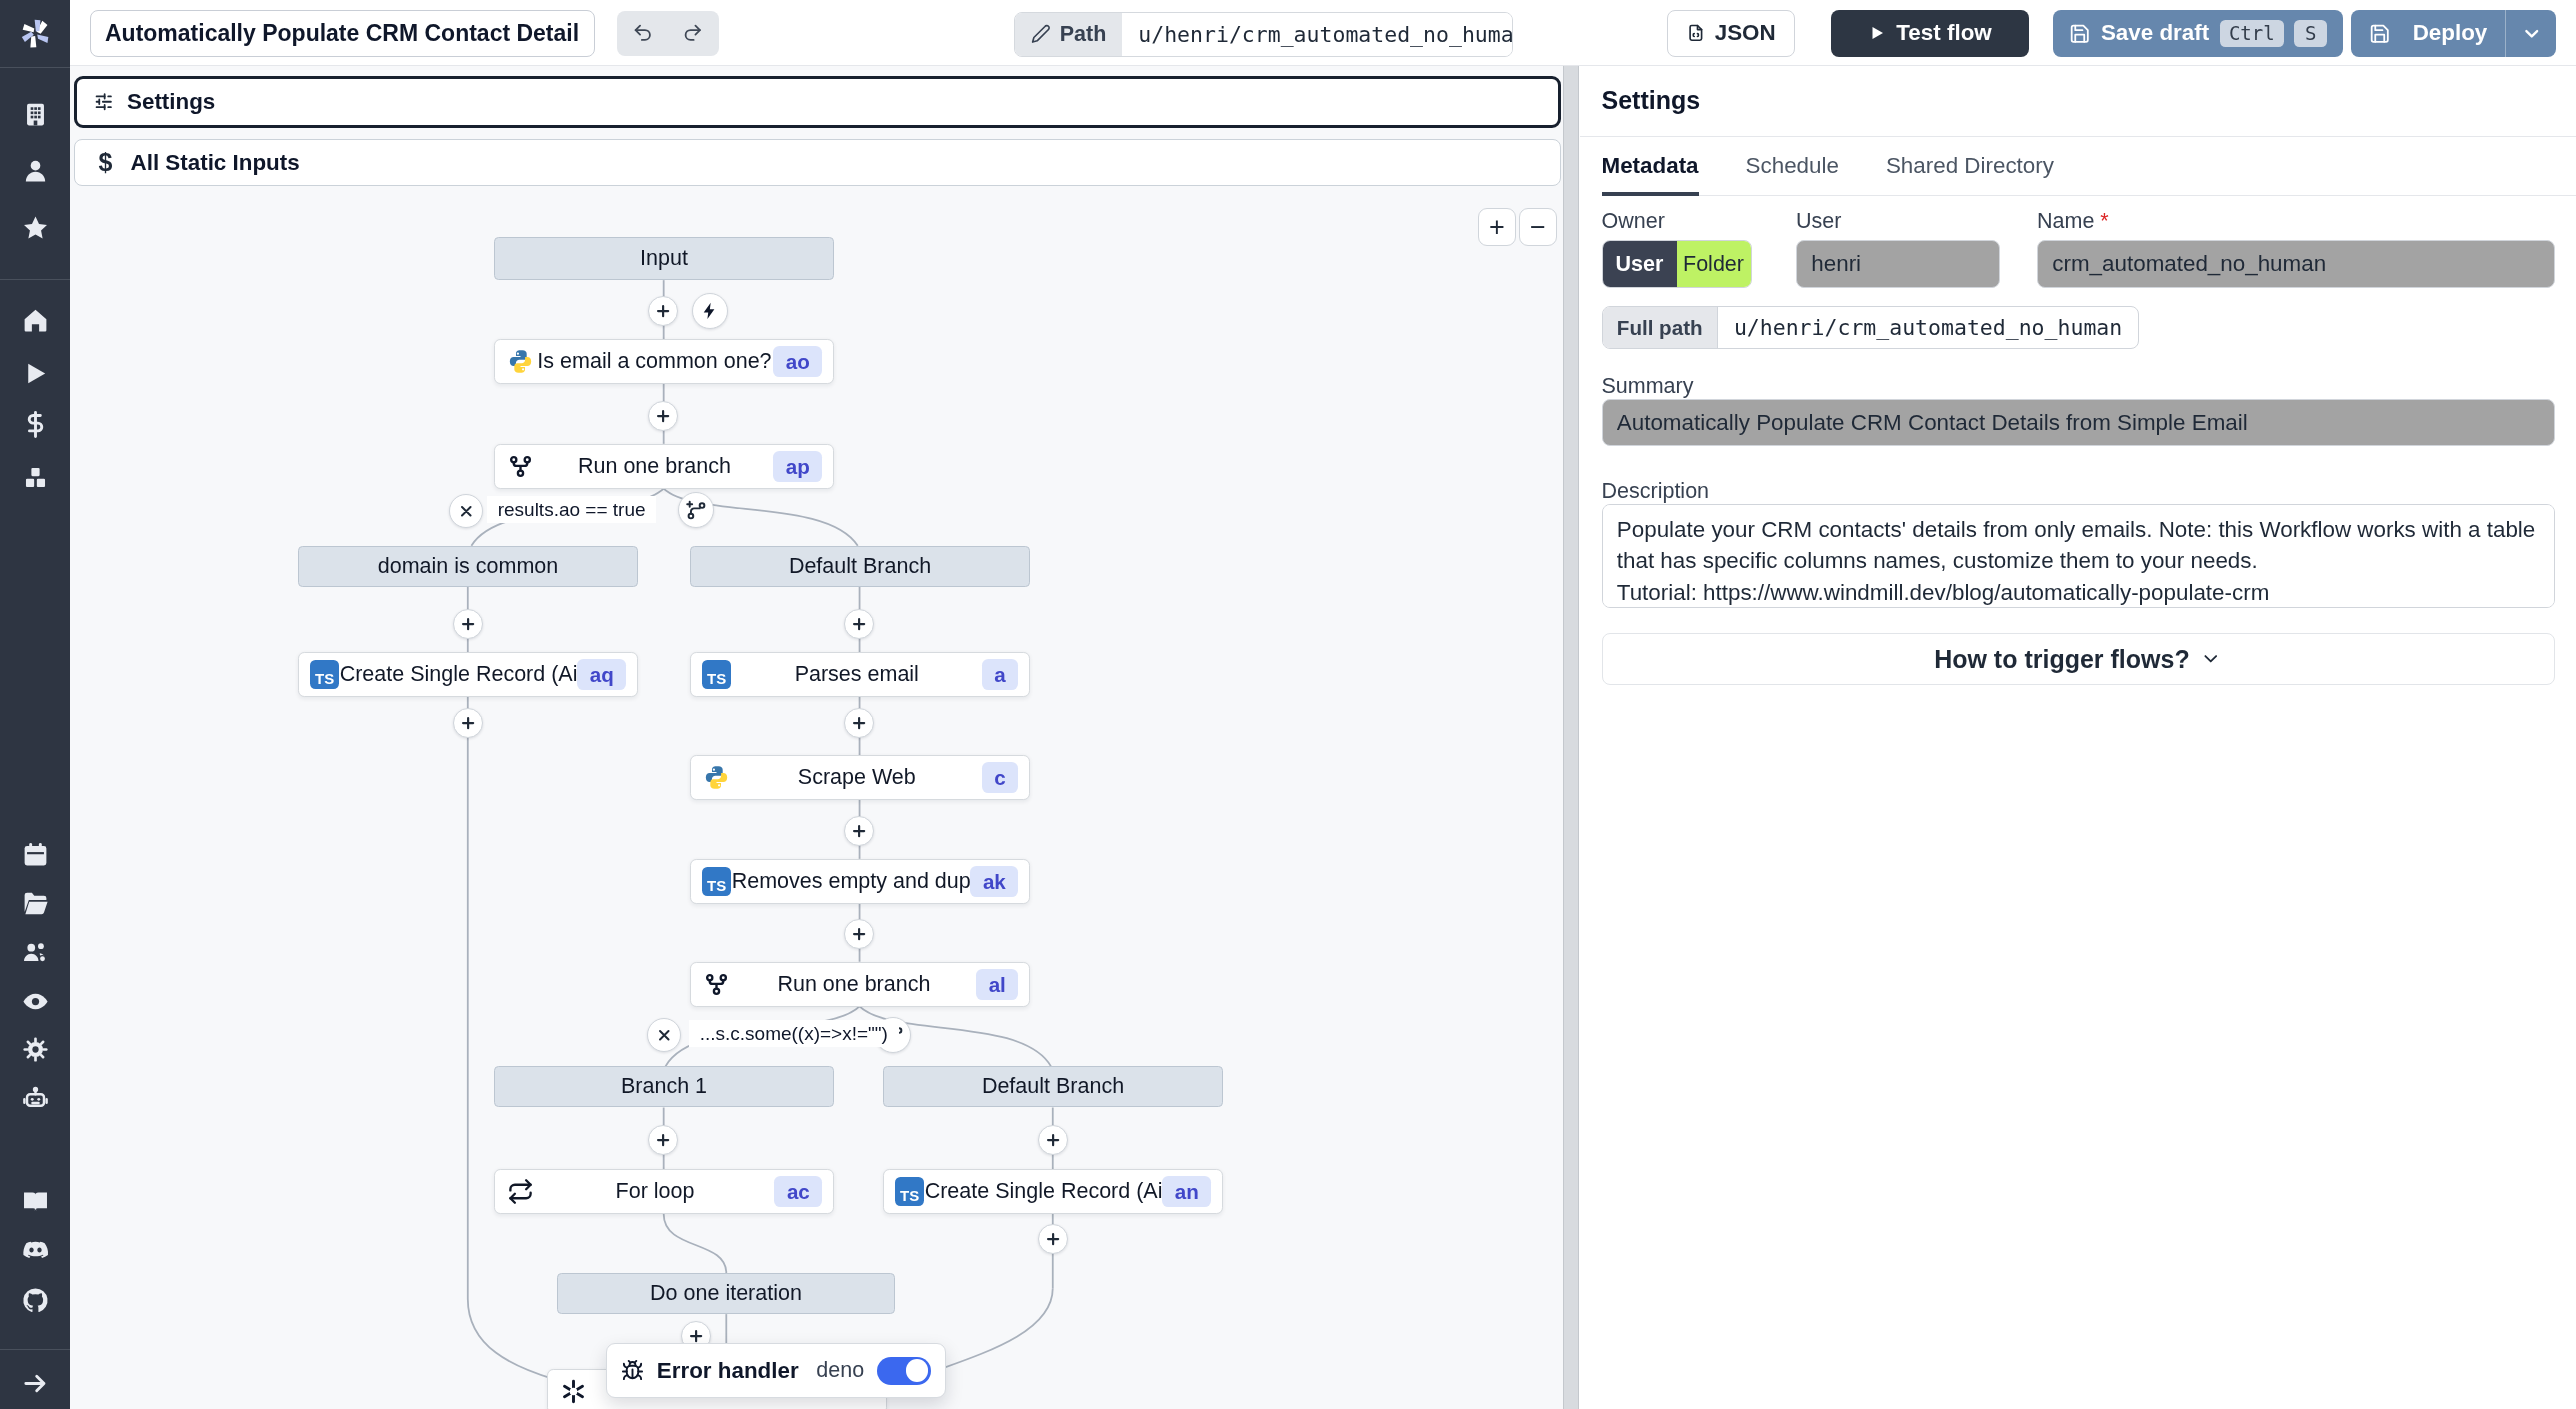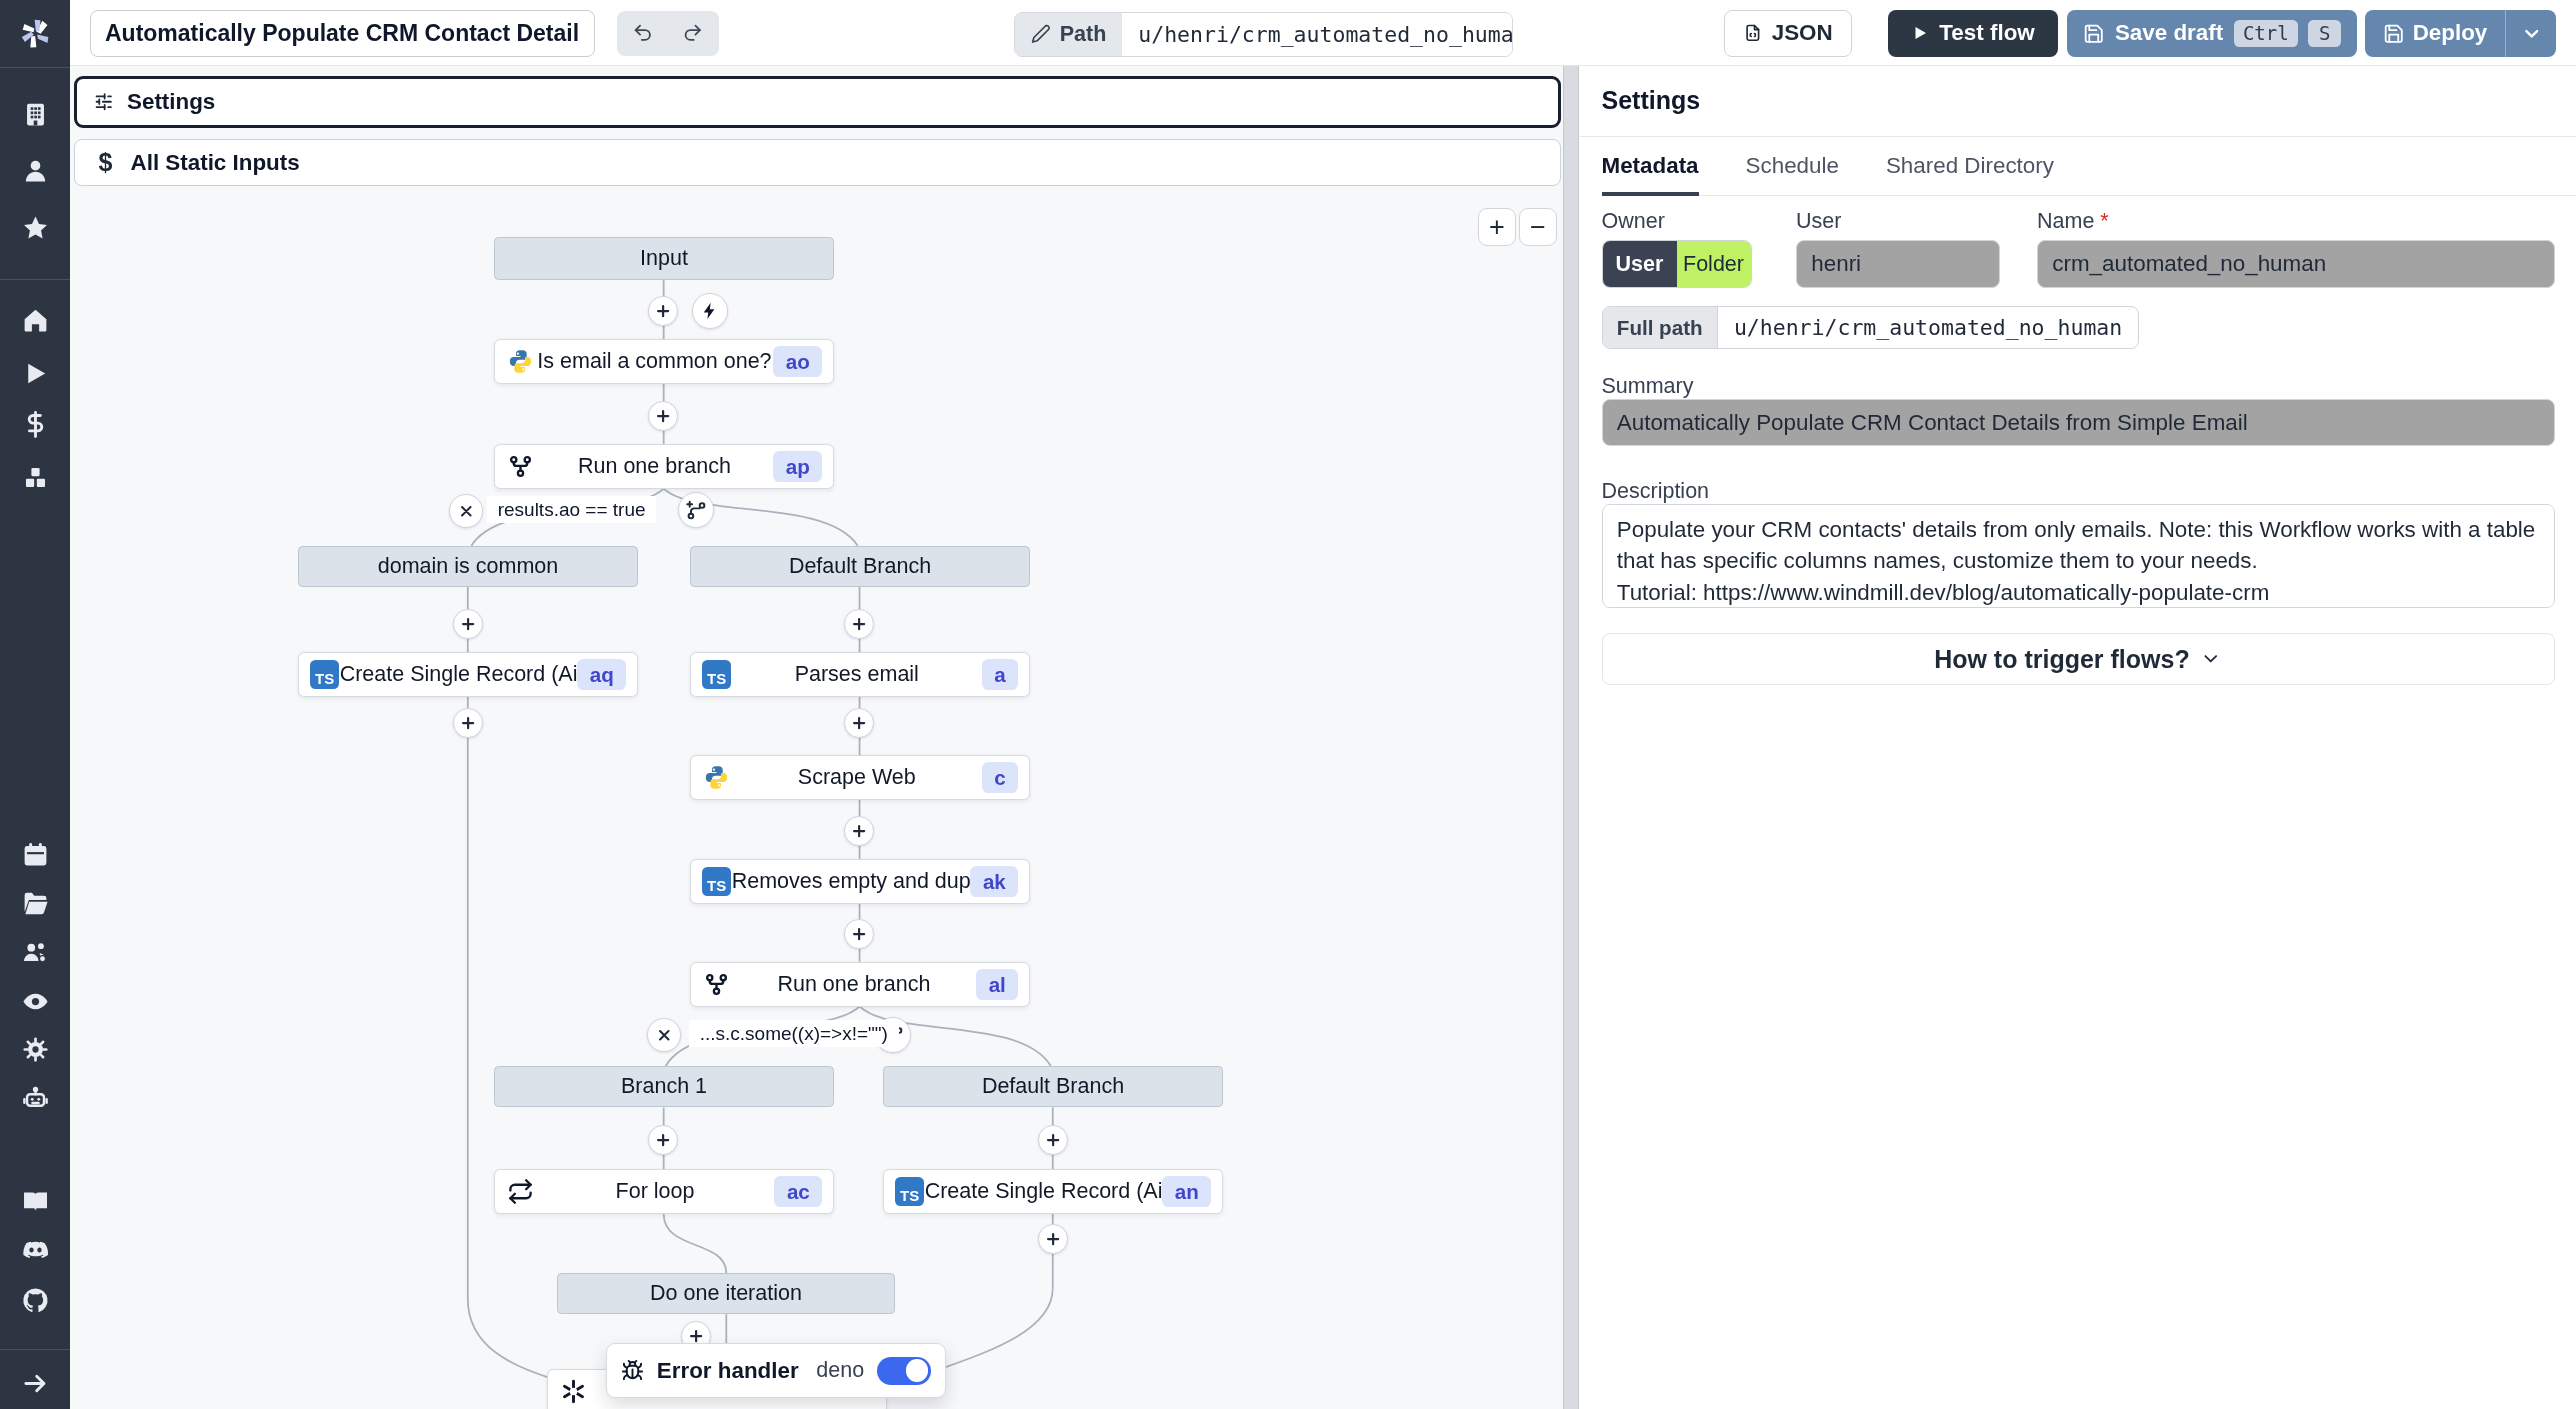--- a/index.html
+++ b/index.html
@@ -31,29 +31,29 @@
   #path-chip { background:#e4e7eb; display:flex; align-items:center; gap:9px; padding:0 16px;
     font-weight:bold; font-size:21.5px; color:#374151; }
   #path-chip svg { width:19.7px; height:19.7px; }
   #path-value { background:#fff; display:flex; align-items:center; padding:0 16px; width:390px;
     font-family:"DejaVu Sans Mono", monospace; font-size:21.5px; color:#1f2937; }
   #tb-right { position:absolute; right:19.7px; top:9.8px; height:47px; display:flex; align-items:center; }
   .btn { height:47px; display:flex; align-items:center; border-radius:8px; cursor:pointer;
     font-size:22.4px; font-weight:bold; }
   #json-btn { background:#fff; border:1.8px solid #d1d5db; color:#1f2937; padding:0 18px; gap:9px; margin-right:36px; }
   #json-btn svg { width:21.5px; height:21.5px; }
-  #test-flow-btn { background:#2d3643; color:#fff; padding:0 23px; gap:10.7px; margin-right:9px; }
+  #test-flow-btn { background:#2d3643; color:#fff; padding:0 37px; gap:10.7px; margin-right:24px; }
   #test-flow-btn svg { width:18px; height:18px; }
   #save-draft-btn { background:#6687ad; color:#fff; padding:0 16px; gap:10.7px; margin-right:8px; }
   #save-draft-btn svg, #deploy-btn svg.fl { width:19.7px; height:19.7px; }
   .kbd { background:#cdd6e2; color:#333d4b; font-family:"DejaVu Sans Mono",monospace;
     font-size:19px; font-weight:normal; border-radius:5.4px; padding:2.7px 9px; }
   .kbd.sq { padding:2.7px 10.7px; }
   #deploy-btn { background:#6687ad; color:#fff; padding:0; }
-  #deploy-main { display:flex; align-items:center; gap:8px; padding:0 18px; height:47px; }
+  #deploy-main { display:flex; align-items:center; gap:22px; padding:0 18px; height:47px; }
   #deploy-sep { width:0.9px; height:47px; background:rgba(255,255,255,.35); }
   #deploy-caret { padding:0 14.3px; height:47px; display:flex; align-items:center; }
   #deploy-caret svg { width:21.5px; height:21.5px; }
 
   
   #canvas-bg { position:absolute; left:70px; top:66px; width:1494px; height:1343px;
     background:#f7f8fa; z-index:0; }
   #edges { position:absolute; left:0; top:0; width:2576px; height:1410px; z-index:1; pointer-events:none; }
   #edges path { stroke:#a9b1bc; stroke-width:2; fill:none; }
 

